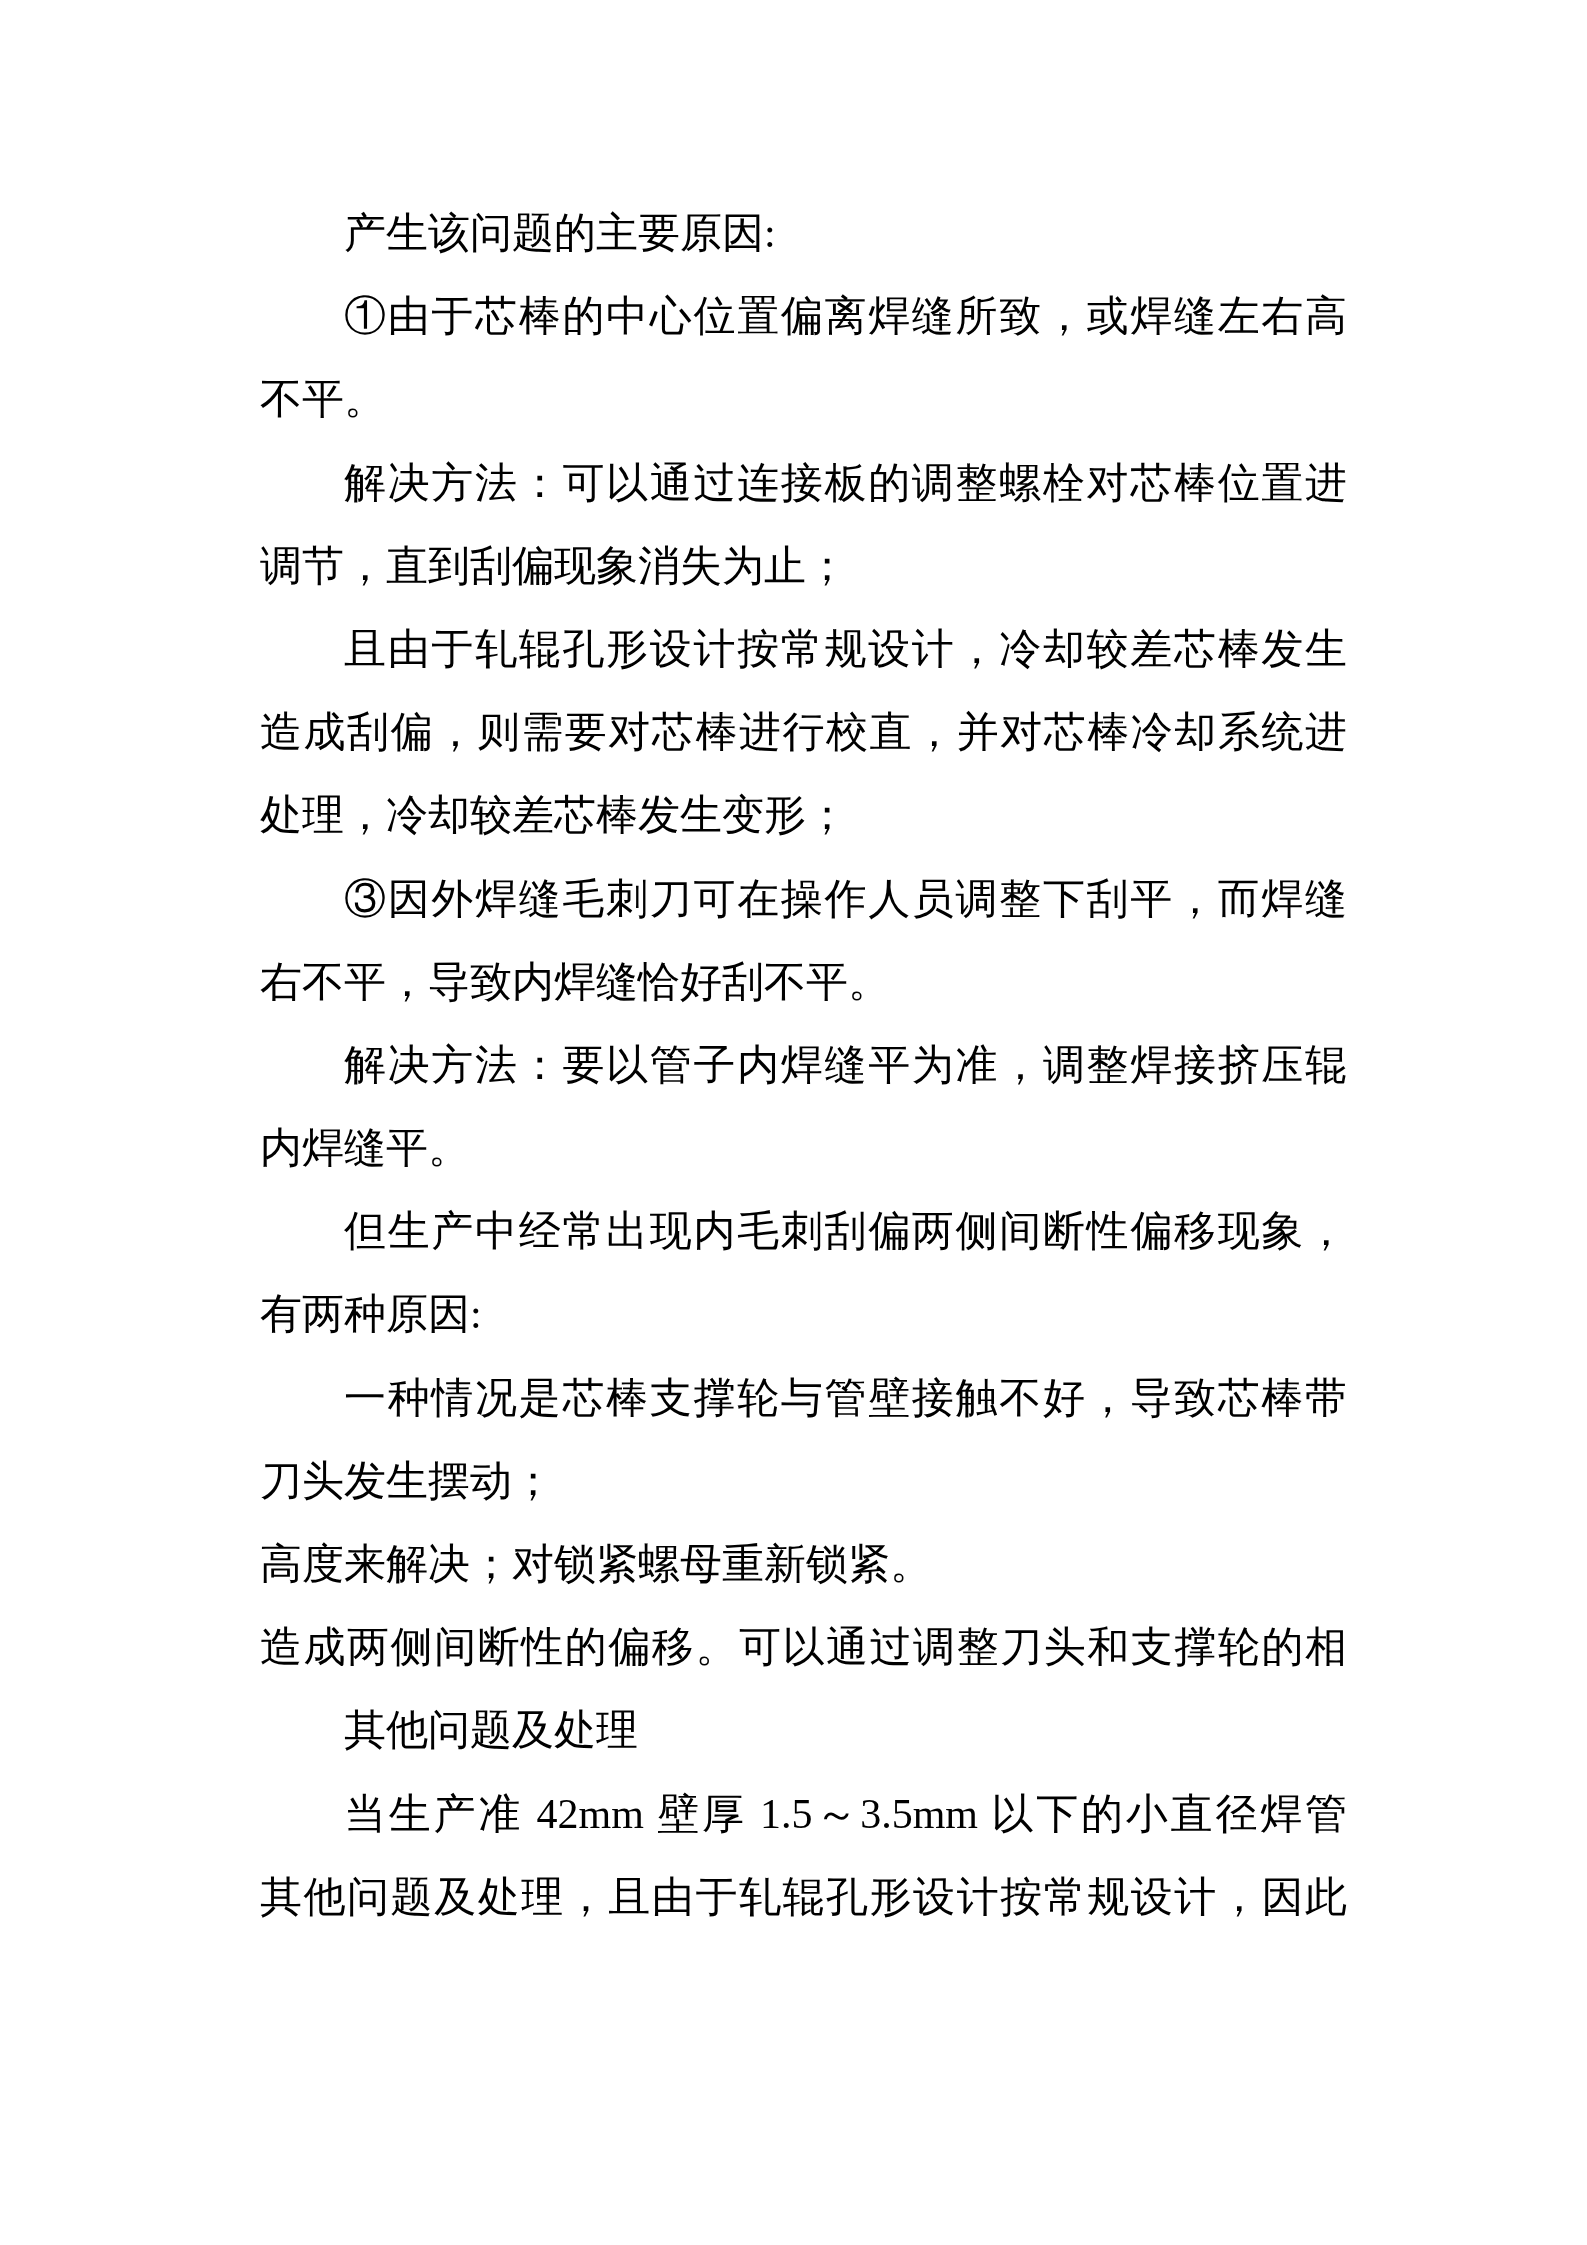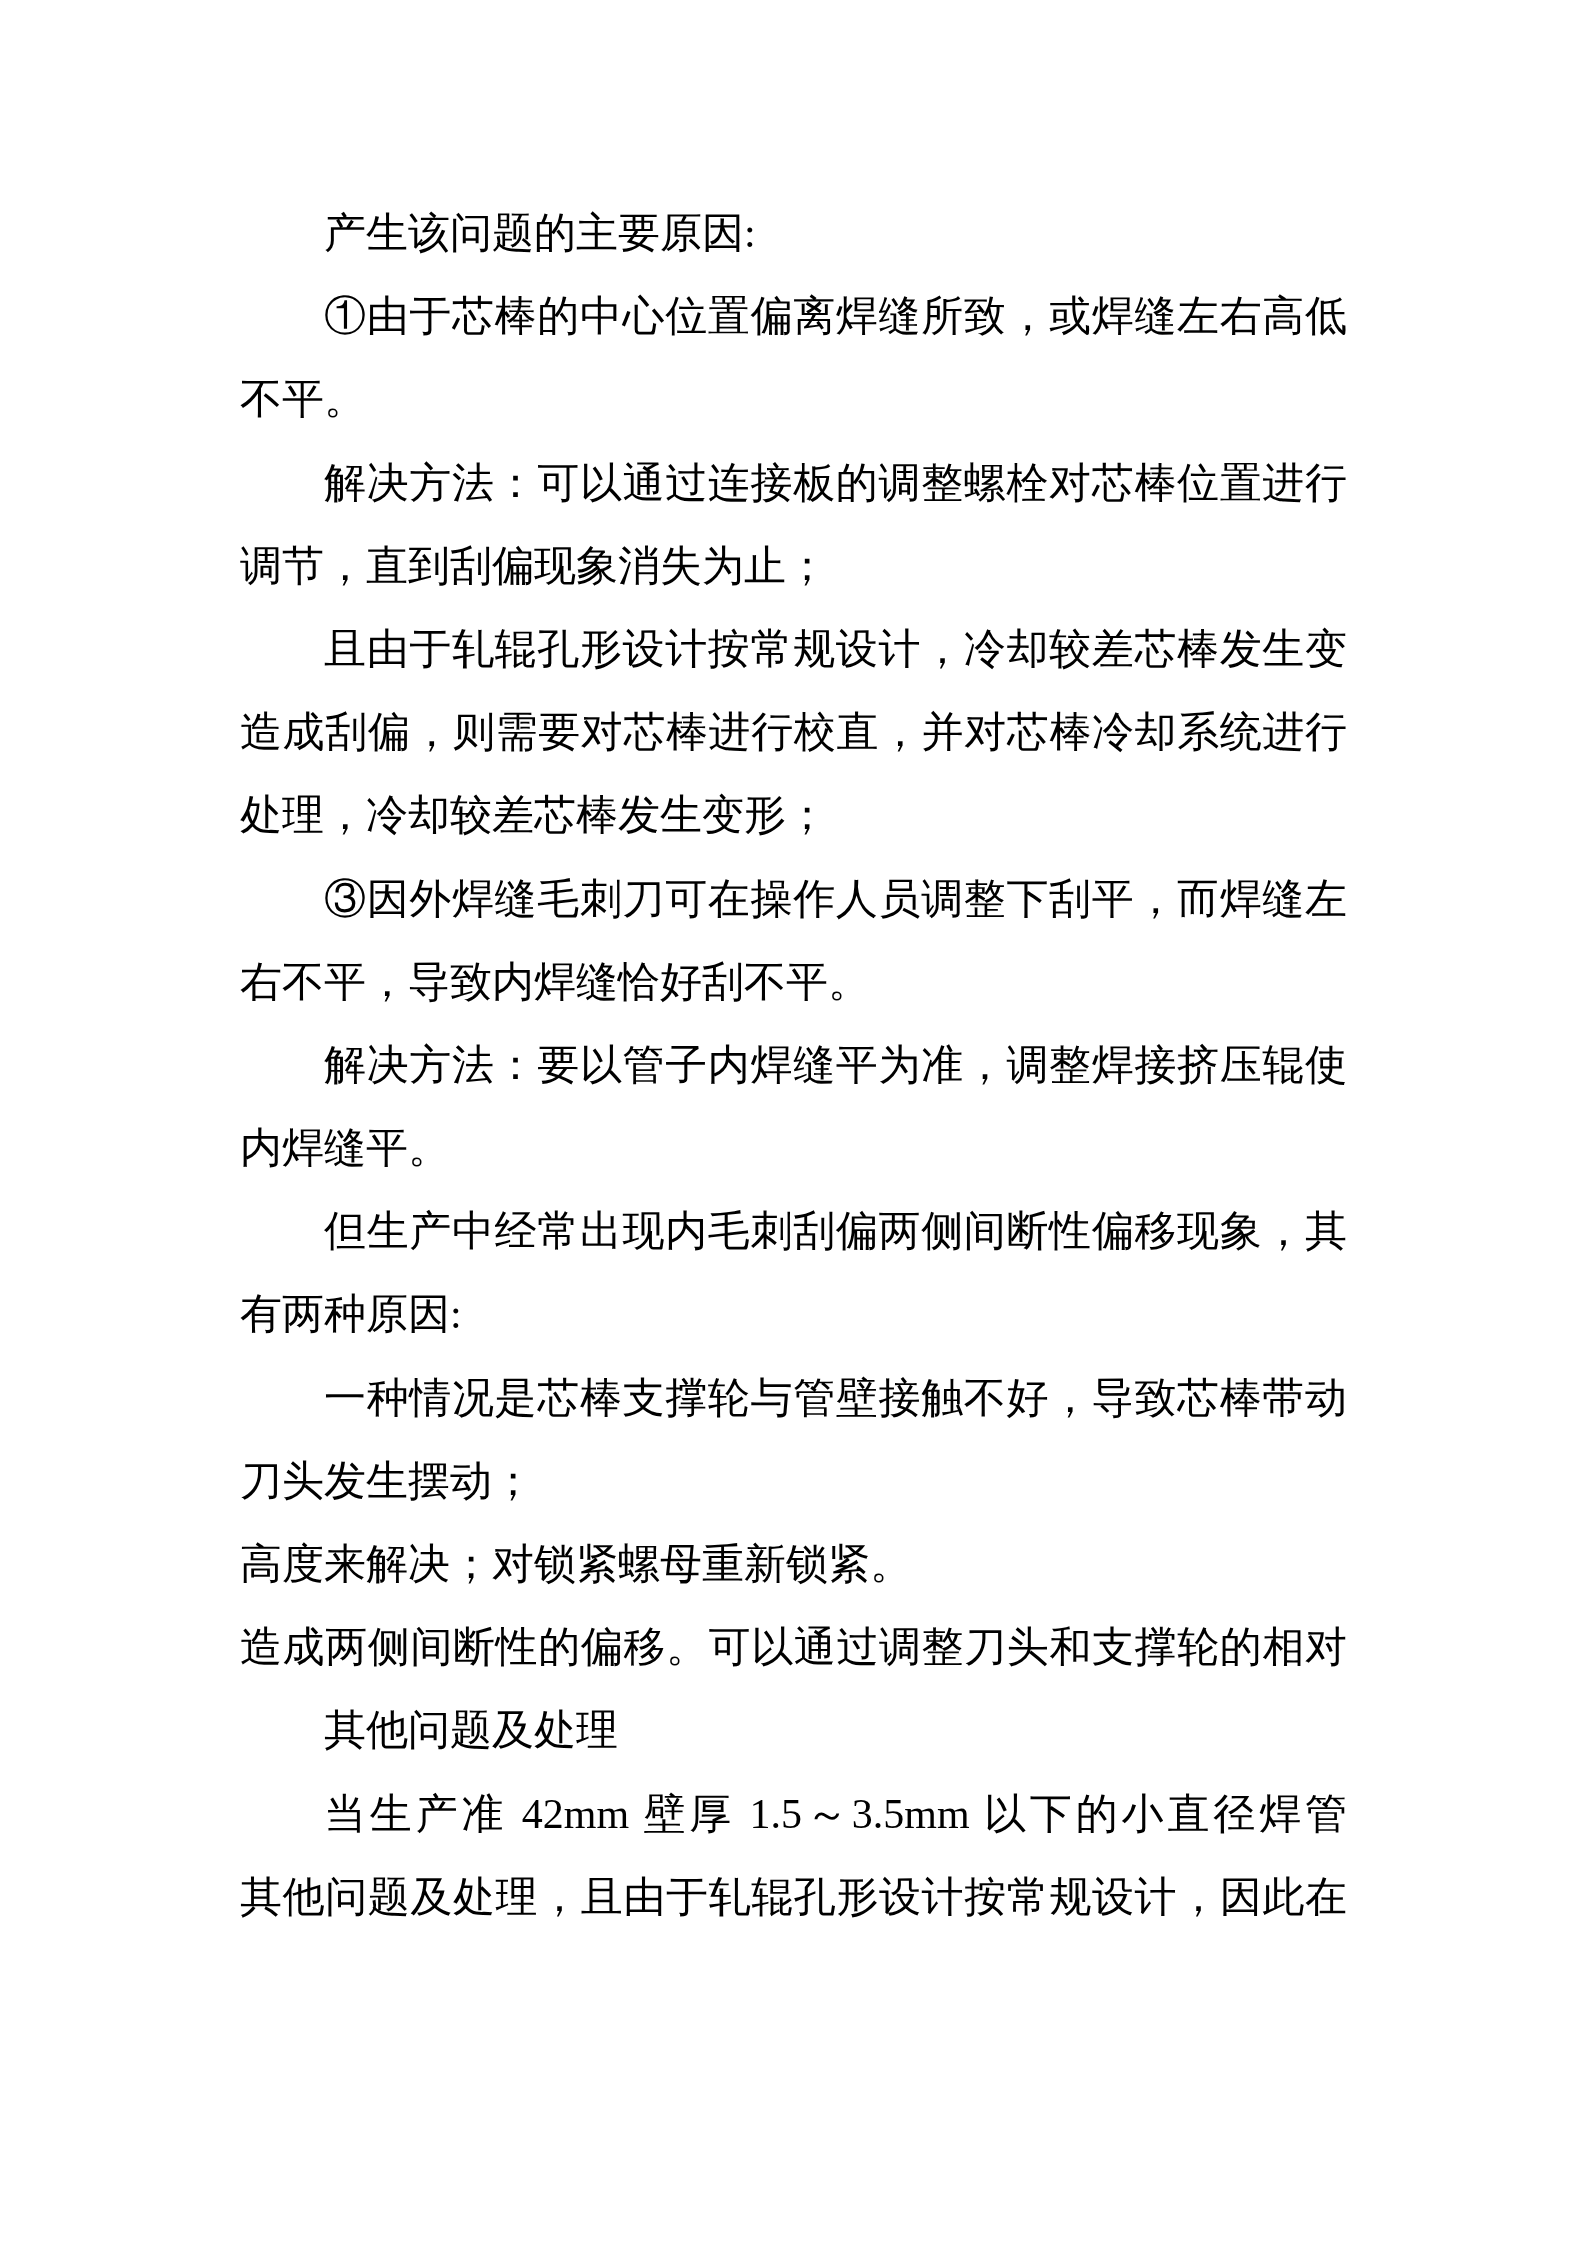--- a/index.html
+++ b/index.html
@@ -21,20 +21,21 @@
     width: 1107px;
     font-size: 42px;
     line-height: 83.2px;
     color: #000000;
     text-align: left;
   }
   .line {
     height: 83.2px;
     overflow: hidden;
     white-space: normal;
+    margin-left: 20px;
   }
   .line.justify {
     text-align: justify;
     text-align-last: justify;
     text-justify: inter-ideograph;
   }
   .line.indent {
     text-indent: 84px;
   }
   .line.bold {

